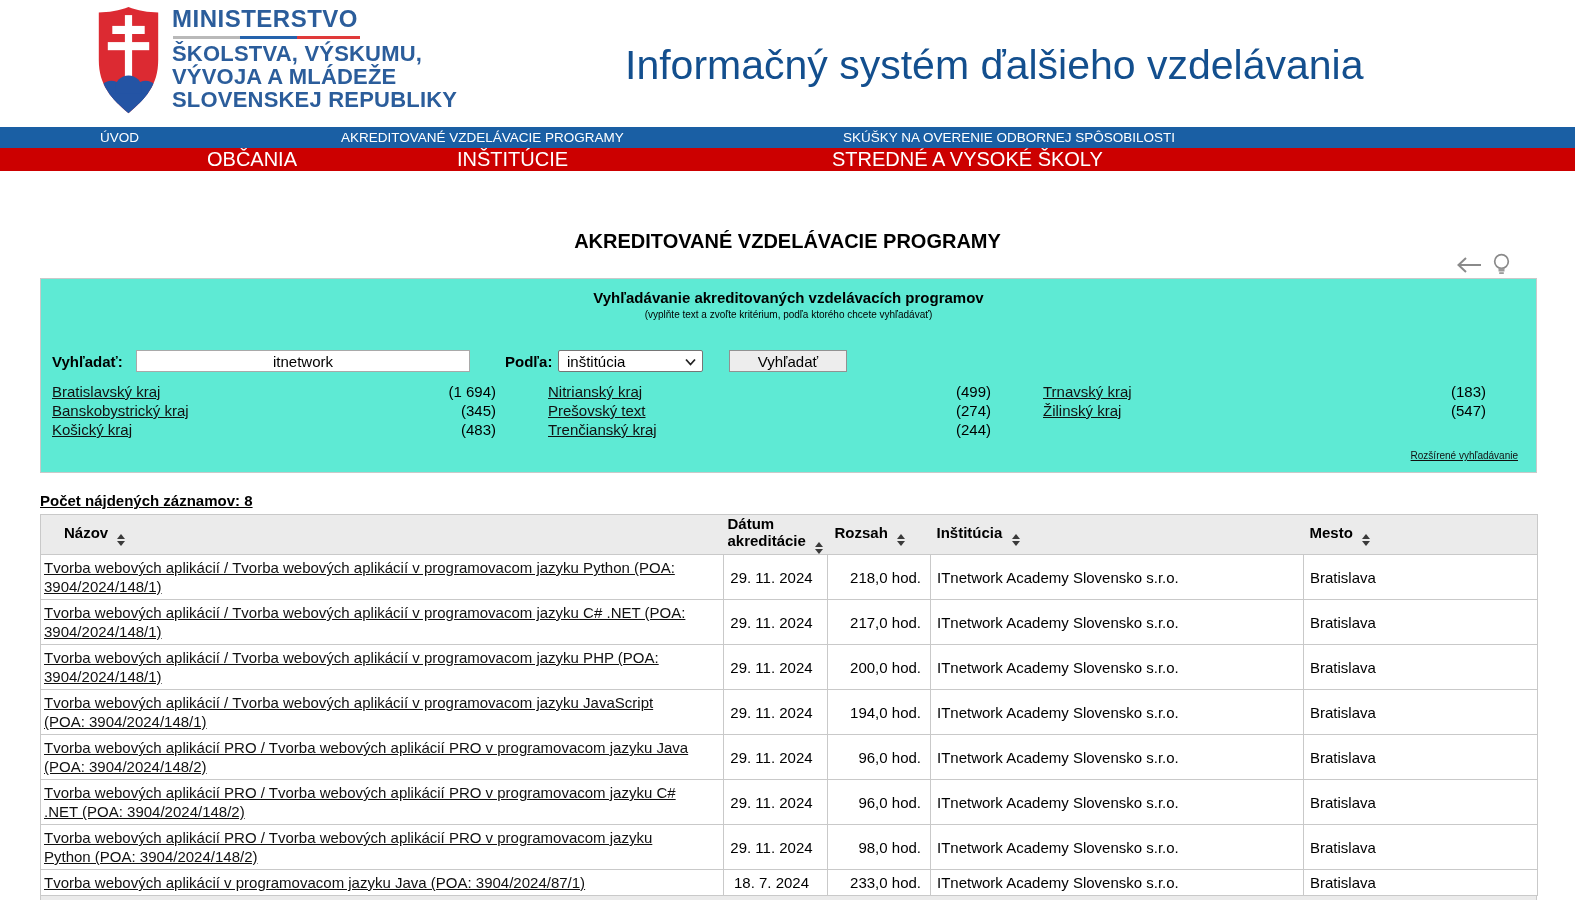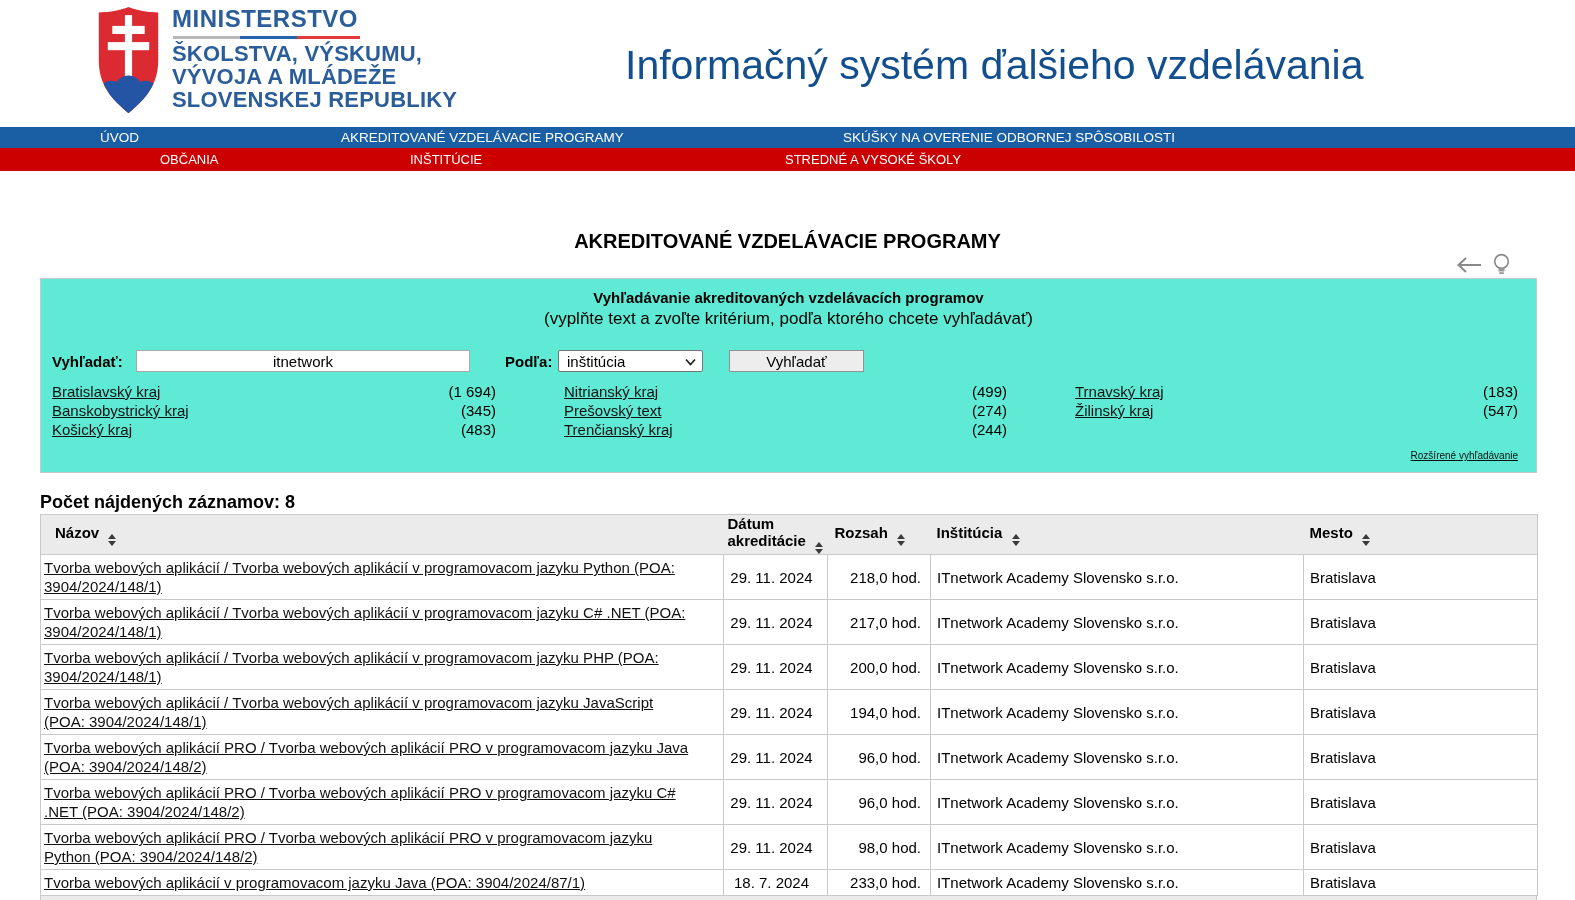--- a/index.html
+++ b/index.html
@@ -16,60 +16,60 @@
   .m-line .seg1 { width:67px; background:#b9b9b9; }
   .m-line .seg2 { width:57px; background:#2563ac; }
   .m-line .seg3 { width:63px; background:#e03a3a; }
   .ministry .m2 { font-size:22px; font-weight:700; color:var(--logo_blue); line-height:23px; letter-spacing:.2px; }
   .app-title { position:absolute; left:625px; top:42px; font-size:41px; color:var(--title_blue); }
 
   
   .nav-blue { position:absolute; left:0; top:127px; width:1575px; height:32px; background:var(--nav_blue); }
   .nav-blue span { position:absolute; top:0; line-height:21px; color:#fff; font-size:13.5px; cursor:pointer; white-space:nowrap; }
   .nav-red { position:absolute; left:0; top:148px; width:1575px; height:23px; background:var(--nav_red); }
-  .nav-red span { position:absolute; top:0; line-height:23px; color:#fff; font-size:13px; cursor:pointer; white-space:nowrap; }
+  .nav-red span { position:absolute; top:0; line-height:23px; color:#fff; font-size:20px; cursor:pointer; white-space:nowrap;margin-left:47px; }
 
   
   .page-title { position:absolute; left:0; top:230px; width:1575px; text-align:center;
     font-size:20px; font-weight:700; }
   .corner-icons { position:absolute; top:253px; right:64px; display:flex; align-items:center; gap:10px; }
   .corner-icons svg { display:block; cursor:pointer; }
 
   
   .search-box { position:absolute; left:40px; top:278px; width:1497px; height:195px;
     border:1px solid #c9c9c9; background:#5eead4; }
   .sb-heading { margin-top:10px; text-align:center; font-size:15px; font-weight:700; }
-  .sb-sub { margin-top:3px; text-align:center; font-size:17px; }
+  .sb-sub { margin-top:3px; text-align:center; font-size:10px; }
   .form-row { position:absolute; left:0; top:71px; width:100%; height:23px; }
   .lbl { position:absolute; font-size:15px; font-weight:700; top:3px; }
   .lbl-search { left:11px; }
   .lbl-by { left:464px; }
   .search-input { position:absolute; left:95px; top:0; width:334px; height:22px;
     border:1px solid #a9a9a9; font-size:15px; padding:0 4px; font-family:"Liberation Sans",sans-serif;text-align:center; }
   .select-box { position:absolute; left:517px; top:0; width:145px; height:22px;
     border:1px solid #767676; border-radius:2px; background:#fff; cursor:pointer; }
   .select-box .sel-val { position:absolute; left:8px; top:2px; font-size:15px; }
   .select-box svg { position:absolute; right:6px; top:7px; }
-  .search-btn { position:absolute; left:688px; top:0; width:135px; height:22px;
+  .search-btn { position:absolute; left:688px; top:0; width:118px; height:22px;
     background:#ededed; border:1px solid #929292; font-size:15px; cursor:pointer;
     font-family:"Liberation Sans",sans-serif; }
   .regions-grid { position:absolute; left:11px; top:103px;
-    display:grid; grid-template-columns:444px 443px 443px; column-gap:68px; }
+    display:grid; grid-template-columns:444px 443px 443px; column-gap:52px; }
   .region-row { display:flex; justify-content:space-between; height:19px; font-size:15px; line-height:19px; }
   .region-count { font-size:15px; }
   .advanced-link { position:absolute; right:18px; bottom:11px; font-size:10px; }
 
   
-  .results-count { position:absolute; left:40px; top:492px; font-size:18px; font-weight:700; }
+  .results-count { position:absolute; left:40px; top:492px; font-size:15px; font-weight:700;text-decoration:underline; }
   .table-wrap { position:absolute; left:40px; top:514px; width:1497px; }
   table { width:1497px; border-collapse:collapse; table-layout:fixed; font-size:15px; }
   col.c1{width:683px;} col.c2{width:104px;} col.c3{width:103px;} col.c4{width:373px;} col.c5{width:234px;}
   thead th { background:#ebebeb; height:40px; font-weight:700; text-align:left;
     border-bottom:1px solid #c9c9c9; vertical-align:middle; line-height:17px; cursor:pointer; }
-  th.h-name{padding-left:14px;} th.h-date{padding-left:4px;padding-right:2px;}
+  th.h-name{padding-left:23px;} th.h-date{padding-left:4px;padding-right:2px;}
   th.h-scope{padding-left:7px;} th.h-inst{padding-left:6px;} th.h-city{padding-left:6px;}
   .sort { display:inline-flex; flex-direction:column; gap:2px; margin-left:5px; vertical-align:-1px; }
   .sort .up { width:0;height:0;border-left:4px solid transparent;border-right:4px solid transparent;border-bottom:5px solid #3a3a3a; }
   .sort .down { width:0;height:0;border-left:4px solid transparent;border-right:4px solid transparent;border-top:5px solid #3a3a3a; }
   tbody td { border:1px solid #c9c9c9; vertical-align:middle; line-height:19px; background:#fff; }
   td.c-name { padding:3px 30px 3px 3px; }
   td.c-date { text-align:center; padding-right:8px; white-space:nowrap; }
   td.c-scope { text-align:right; padding-right:9px; white-space:nowrap; }
   td.c-inst { padding-left:6px; }
   td.c-city { padding-left:6px; }

